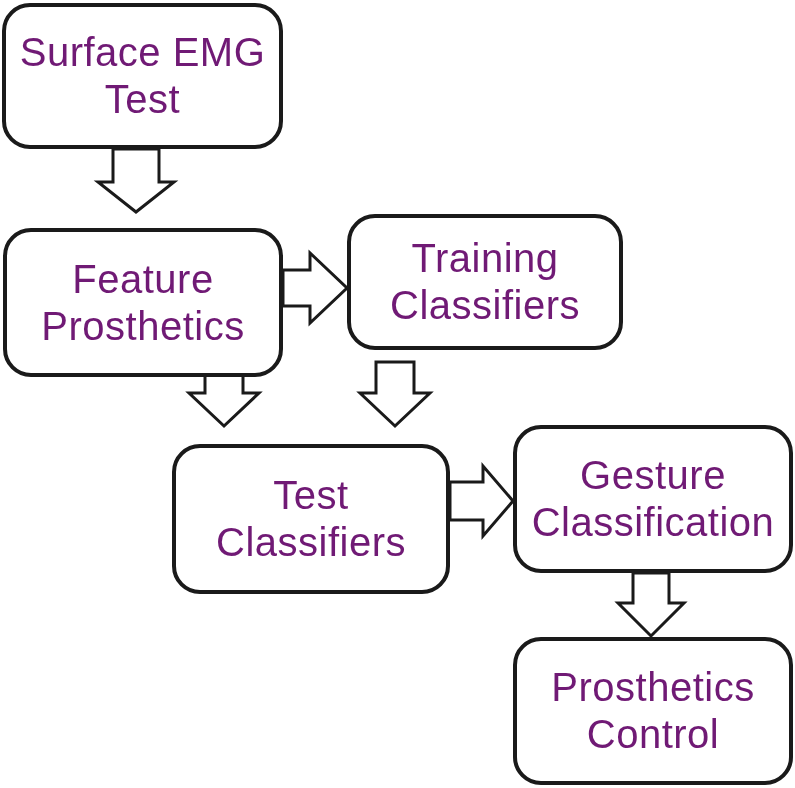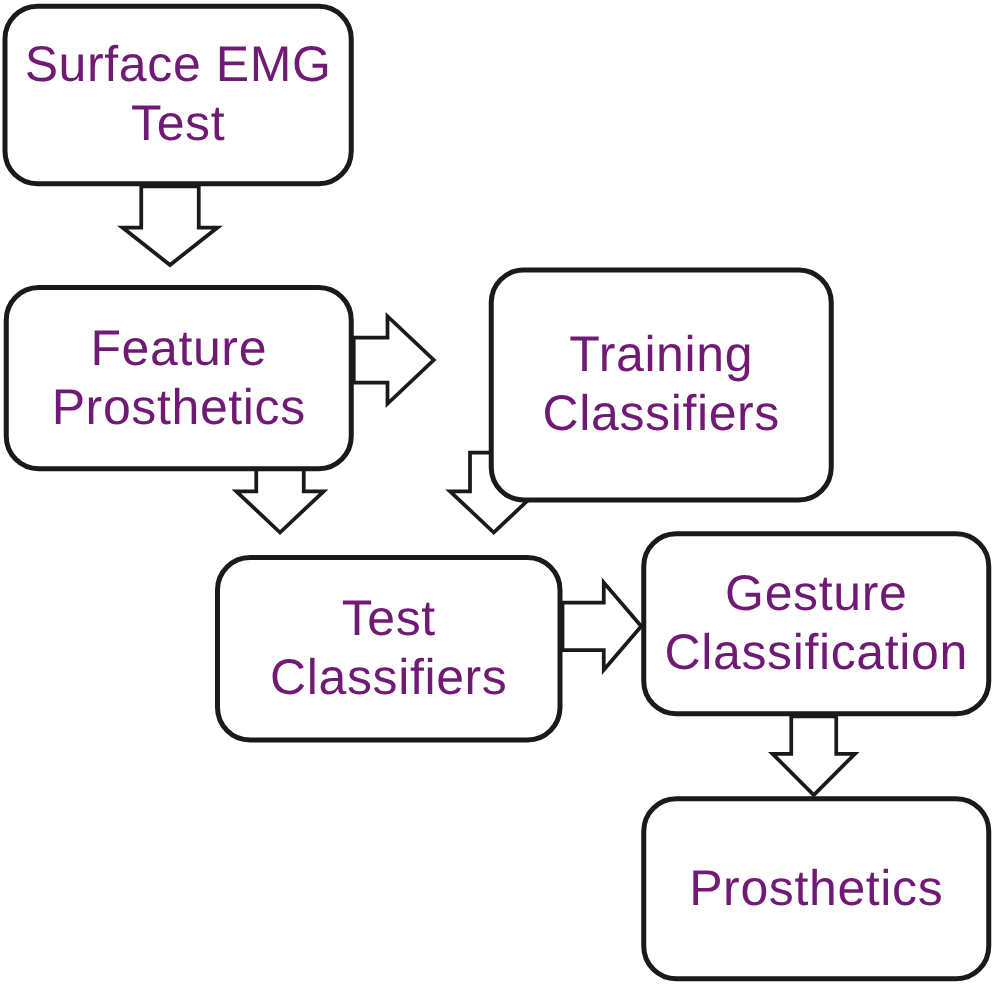--- a/index.html
+++ b/index.html
@@ -71,32 +71,33 @@
   <div class="node" style="left:2px; top:3px; width:281px; height:146px;">
     <div class="node-line">Surface EMG</div>
     <div class="node-line">Test</div>
   </div>
 
   <div class="node" style="left:3px; top:228px; width:280px; height:149px;">
     <div class="node-line">Feature</div>
     <div class="node-line">Prosthetics</div>
   </div>
 
-  <div class="node" style="left:347px; top:214px; width:276px; height:188px;margin-left:44px;">
+  <div class="node" style="left:347px; top:214px; width:276px; height:136px;">
     <div class="node-line">Training</div>
     <div class="node-line">Classifiers</div>
   </div>
 
   <div class="node" style="left:172px; top:444px; width:278px; height:150px;">
     <div class="node-line">Test</div>
     <div class="node-line">Classifiers</div>
   </div>
 
   <div class="node" style="left:513px; top:425px; width:280px; height:148px;">
     <div class="node-line">Gesture</div>
     <div class="node-line">Classification</div>
   </div>
 
   <div class="node" style="left:513px; top:637px; width:280px; height:148px;">
     <div class="node-line">Prosthetics</div>
+    <div class="node-line">Control</div>
   </div>
 
 </div>
 
 </body></html>

